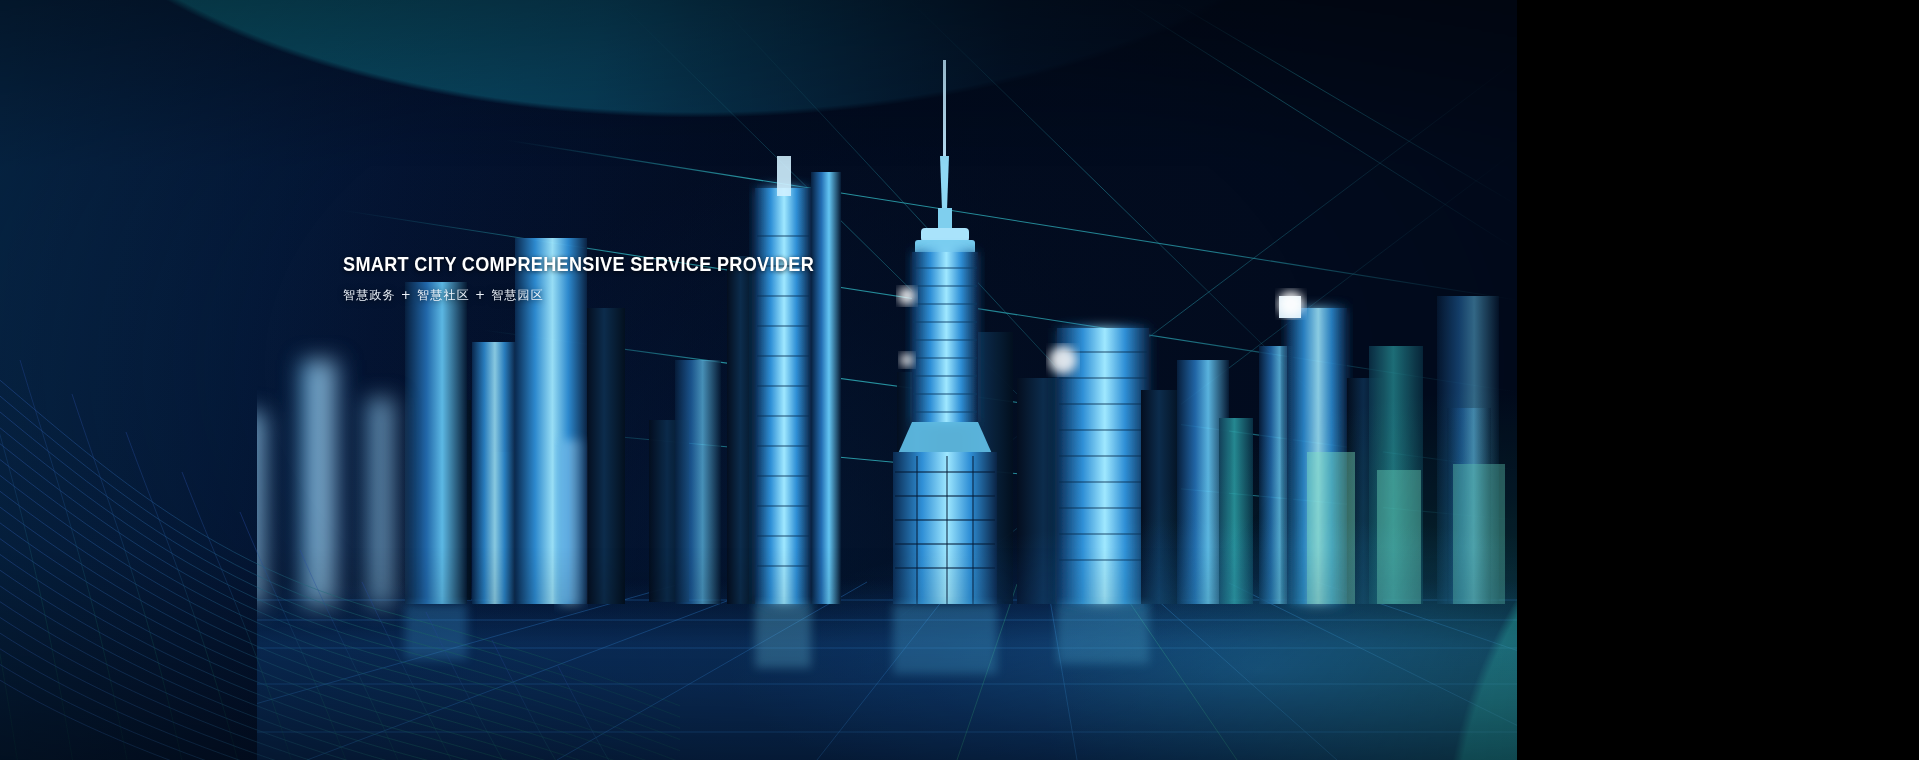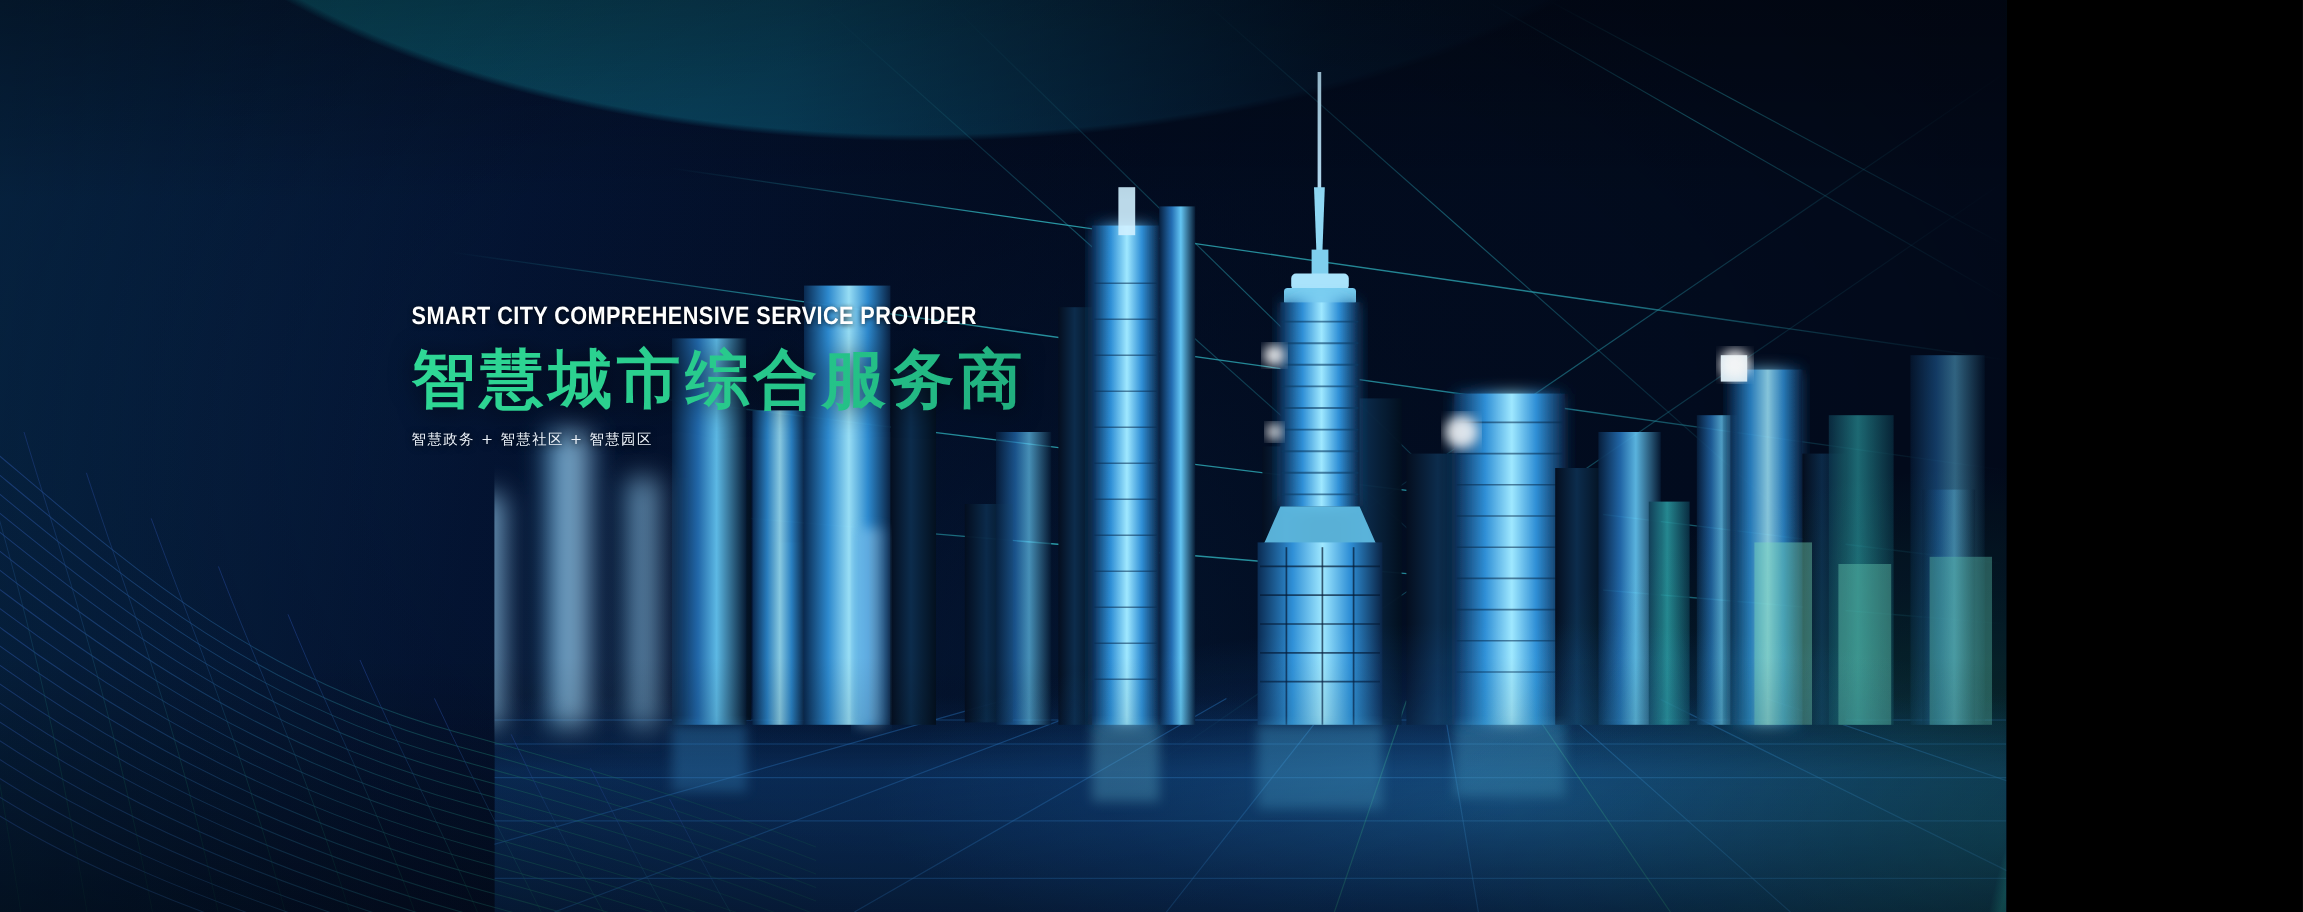--- a/index.html
+++ b/index.html
@@ -1,20 +1,20 @@
 <!DOCTYPE html>
 <html><head>
 <meta charset="utf-8">
 <style>
   html,body{margin:0;padding:0;background:#000;}
   body{font-family:"Liberation Sans","DejaVu Sans",sans-serif;}
 
   #banner{
     position:relative;
-    width:1672px;height:760px;
+    width:1517px;height:760px;
     overflow:hidden;
     background:
       radial-gradient(ellipse 900px 520px at 30% 28%, #07224a 0%, #05163a 42%, #030d27 72%, #01060f 100%),
       linear-gradient(180deg,#021029 0%,#01091c 100%);
   }
 
   
   .layer{position:absolute;top:0;left:0;width:100%;height:100%;pointer-events:none;}
 
   #night-sky{
@@ -414,17 +414,16 @@
         <path d="M532,380 C568,452 604,520 634,560"></path>
         <path d="M598,406 C632,472 664,532 690,560"></path>
       </g>
     </svg>
   </div>
 
   <div class="layer" id="vignette"></div>
 
   <div id="copy">
     <div id="eyebrow">SMART CITY COMPREHENSIVE SERVICE PROVIDER</div>
-    <div id="headline">智慧城市综合服务商</div>
     <div id="subtitle">智慧政务 + 智慧社区 + 智慧园区</div>
   </div>
 
 </div>
 
 </body></html>

